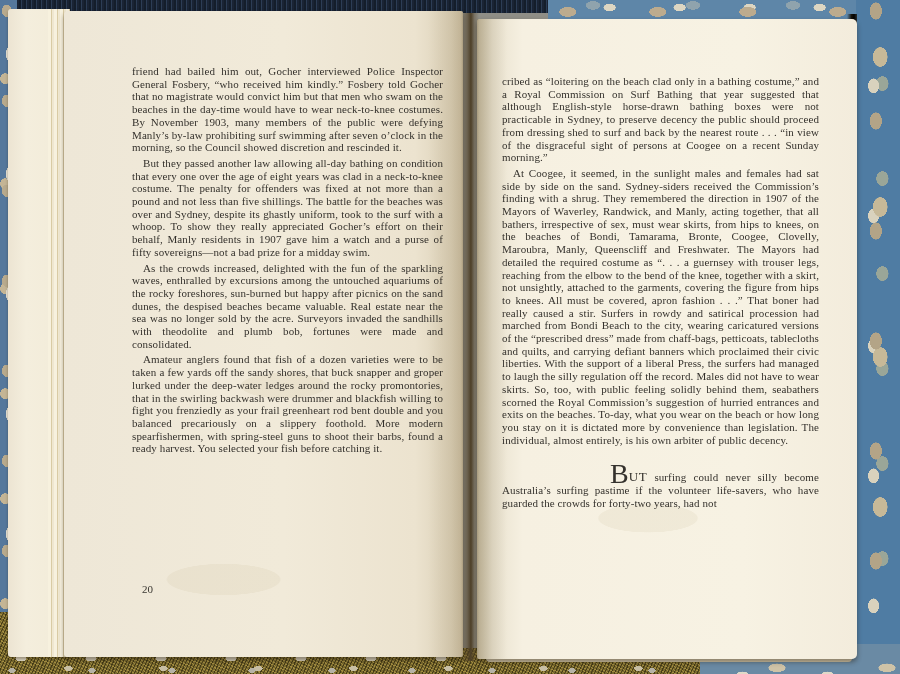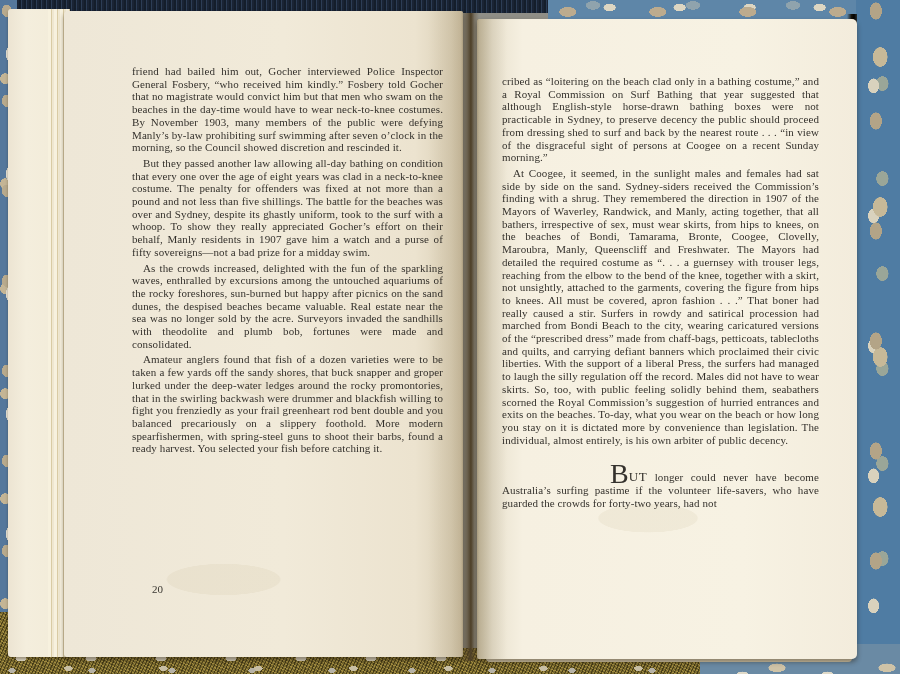--- a/index.html
+++ b/index.html
@@ -82,21 +82,21 @@
   .text-col{position:absolute;color:#34312c;font-size:11px;line-height:12.7px;
     text-align:justify;letter-spacing:.1px;}
   .text-left{left:132px;top:65px;width:311px;}
   .text-right{left:502px;top:75px;width:317px;}
   .text-col p{margin:0 0 3px 0;text-indent:11px;}
   .text-col p.noindent{text-indent:0;}
   .but-para{margin-top:25px !important;text-indent:108px !important;}
   .dropcap{font-size:28px;line-height:0;position:relative;top:2px;letter-spacing:0;}
   .smallcaps{font-size:13px;letter-spacing:.6px;}
   .pagenum{position:absolute;color:#3a3731;font-size:11px;}
-  .pagenum-left{left:152px;top:583px;}
+  .pagenum-left{left:142px;top:583px;}
   .pagenum-right{left:502px;top:586px;width:311px;text-align:right;}
 
   
   .age-left{position:absolute;left:64px;top:11px;width:399px;height:646px;pointer-events:none;
     background-image:radial-gradient(60px 18px at 55% 58%,rgba(190,175,135,.14) 0 70%,transparent 72%),
       radial-gradient(80px 22px at 40% 88%,rgba(190,175,135,.12) 0 70%,transparent 72%);}
   .age-right{position:absolute;left:477px;top:19px;width:380px;height:640px;pointer-events:none;
     background-image:radial-gradient(70px 20px at 45% 78%,rgba(190,175,135,.12) 0 70%,transparent 72%),
       radial-gradient(50px 16px at 70% 40%,rgba(190,175,135,.10) 0 70%,transparent 72%);}
 </style>
@@ -130,16 +130,16 @@
     <p class="noindent">friend had bailed him out, Gocher interviewed Police Inspector General Fosbery, “who received him kindly.” Fosbery told Gocher that no magistrate would convict him but that men who swam on the beaches in the day-time would have to wear neck-to-knee costumes. By November 1903, many members of the public were defying Manly’s by-law prohibiting surf swimming after seven o’clock in the morning, so the Council showed discretion and rescinded it.</p>
     <p>But they passed another law allowing all-day bathing on condition that every one over the age of eight years was clad in a neck-to-knee costume. The penalty for offenders was fixed at not more than a pound and not less than five shillings. The battle for the beaches was over and Sydney, despite its ghastly uniform, took to the surf with a whoop. To show they really appreciated Gocher’s effort on their behalf, Manly residents in 1907 gave him a watch and a purse of fifty sovereigns—not a bad prize for a midday swim.</p>
     <p>As the crowds increased, delighted with the fun of the sparkling waves, enthralled by excursions among the untouched aquariums of the rocky foreshores, sun-burned but happy after picnics on the sand dunes, the despised beaches became valuable. Real estate near the sea was no longer sold by the acre. Surveyors invaded the sandhills with theodolite and plumb bob, fortunes were made and consolidated.</p>
     <p>Amateur anglers found that fish of a dozen varieties were to be taken a few yards off the sandy shores, that buck snapper and groper lurked under the deep-water ledges around the rocky promontories, that in the swirling backwash were drummer and blackfish willing to fight you frenziedly as your frail greenheart rod bent double and you balanced precariously on a slippery foothold. More modern spearfishermen, with spring-steel guns to shoot their barbs, found a ready harvest. You selected your fish before catching it.</p>
   </div>
   <div class="pagenum pagenum-left">20</div>
 
   <div class="text-col text-right">
     <p class="noindent">cribed as “loitering on the beach clad only in a bathing costume,” and a Royal Commission on Surf Bathing that year suggested that although English-style horse-drawn bathing boxes were not practicable in Sydney, to preserve decency the public should proceed from dressing shed to surf and back by the nearest route . . . “in view of the disgraceful sight of persons at Coogee on a recent Sunday morning.”</p>
     <p>At Coogee, it seemed, in the sunlight males and females had sat side by side on the sand. Sydney-siders received the Commission’s finding with a shrug. They remembered the direction in 1907 of the Mayors of Waverley, Randwick, and Manly, acting together, that all bathers, irrespective of sex, must wear skirts, from hips to knees, on the beaches of Bondi, Tamarama, Bronte, Coogee, Clovelly, Maroubra, Manly, Queenscliff and Freshwater. The Mayors had detailed the required costume as “. . . a guernsey with trouser legs, reaching from the elbow to the bend of the knee, together with a skirt, not unsightly, attached to the garments, covering the figure from hips to knees. All must be covered, apron fashion . . .” That boner had really caused a stir. Surfers in rowdy and satirical procession had marched from Bondi Beach to the city, wearing caricatured versions of the “prescribed dress” made from chaff-bags, petticoats, tablecloths and quilts, and carrying defiant banners which proclaimed their civic liberties. With the support of a liberal Press, the surfers had managed to laugh the silly regulation off the record. Males did not have to wear skirts. So, too, with public feeling solidly behind them, seabathers scorned the Royal Commission’s suggestion of hurried entrances and exits on the beaches. To-day, what you wear on the beach or how long you stay on it is dictated more by convenience than legislation. The individual, almost entirely, is his own arbiter of public decency.</p>
-    <p class="but-para"><span class="dropcap">B</span><span class="smallcaps">UT</span><span> longer could never have become</span> <span>Australia’s surfing pastime if the volunteer life-savers, who have guarded the crowds for forty-two years, had not</span></p>
+    <p class="but-para"><span class="dropcap">B</span><span class="smallcaps">UT</span><span> surfing could never silly become</span> <span>Australia’s surfing pastime if the volunteer life-savers, who have guarded the crowds for forty-two years, had not</span></p>
   </div>
 
 </div>
 
 </body></html>

